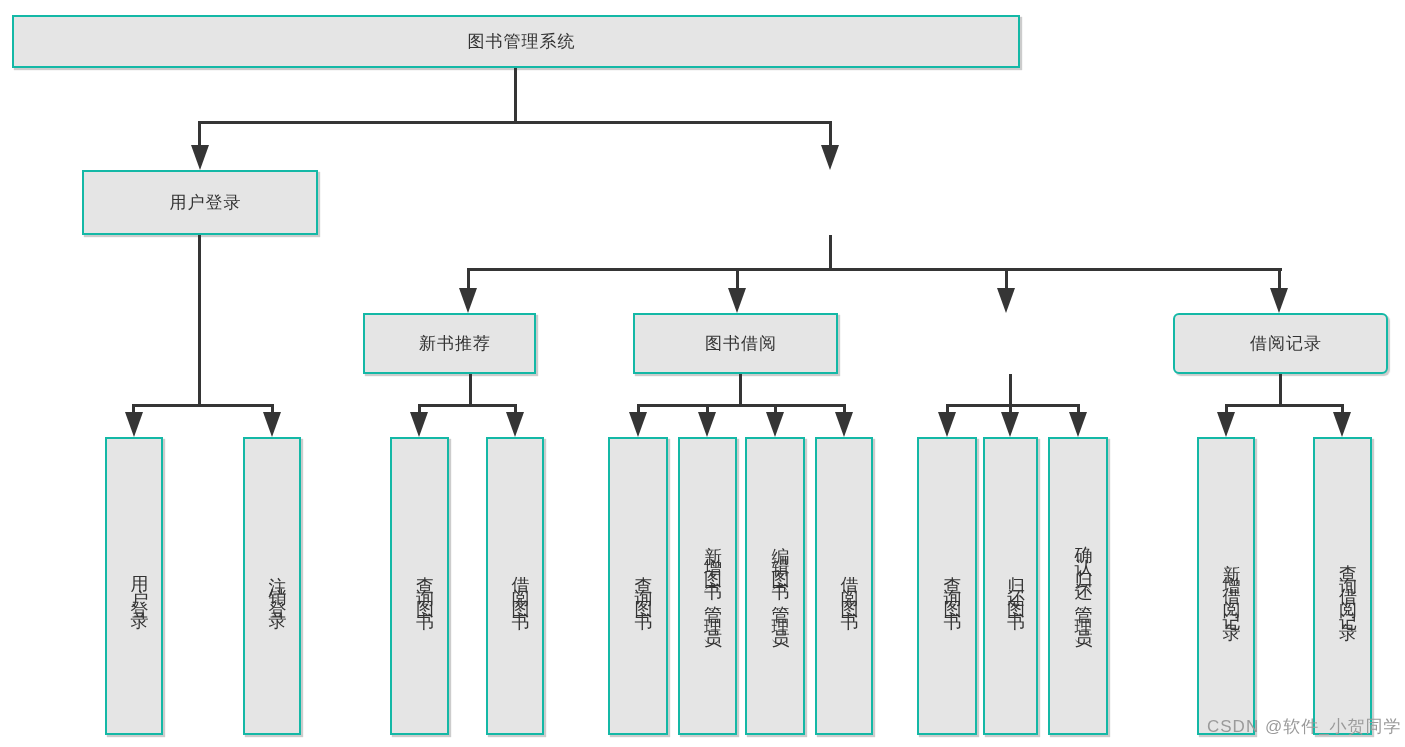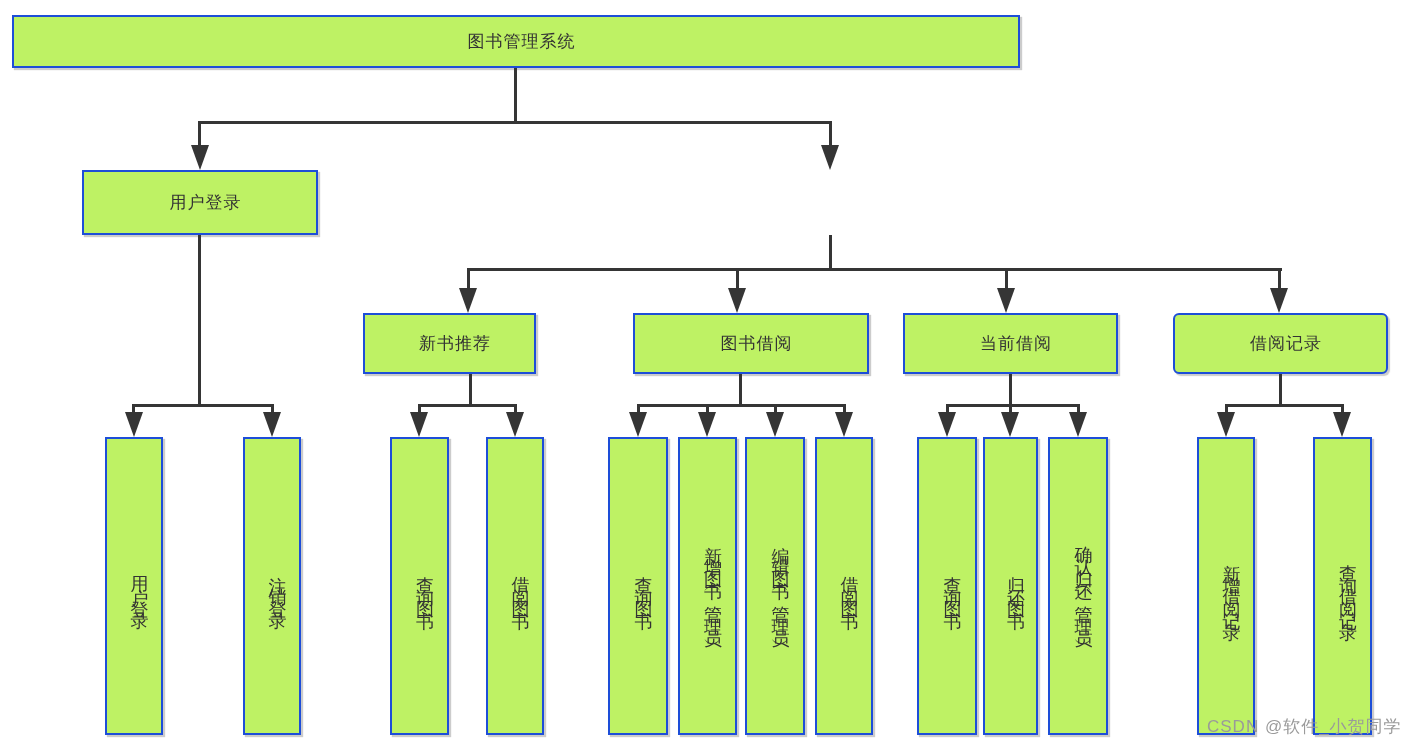--- a/index.html
+++ b/index.html
@@ -7,22 +7,22 @@
     position: relative;
     width: 1405px;
     height: 747px;
     background: #ffffff;
     font-family: "Liberation Sans", sans-serif;
     overflow: hidden;
   }
   .box {
     position: absolute;
     box-sizing: border-box;
-    background: #bef264;
-    border: 2px solid #1d4ed8;
+    background: #e5e5e5;
+    border: 2px solid #14b8a6;
     box-shadow: 2px 2px 1px rgba(110,110,110,0.35);
     display: flex;
     align-items: center;
     justify-content: center;
     color: #333333;
     padding-left: 11px;
   }
   .hbox { font-size: 17px; letter-spacing: 1px; }
   .vbox span {
     writing-mode: vertical-rl;
@@ -83,25 +83,22 @@
   <div class="line" style="left:736px; top:268px; width:3px; height:24px;"></div>
   <div class="arrow" style="left:728px; top:288px;"></div>
   <div class="line" style="left:1005px; top:268px; width:3px; height:24px;"></div>
   <div class="arrow" style="left:997px; top:288px;"></div>
   <div class="line" style="left:1278px; top:268px; width:3px; height:24px;"></div>
   <div class="arrow" style="left:1270px; top:288px;"></div>
 
   <div class="box hbox" style="left:363px; top:313px; width:173px; height:61px;">
     <span>新书推荐</span>
   </div>
-  <div class="box hbox" style="left:633px; top:313px; width:236px; height:61px;">
+  <div class="box hbox" style="left:633px; top:313px; width:205px; height:61px;">
     <span>图书借阅</span>
-  </div>
-  <div class="box hbox" style="left:903px; top:313px; width:215px; height:61px;">
-    <span>当前借阅</span>
   </div>
   <div class="box hbox" style="left:1173px; top:313px; width:215px; height:61px;border-radius:6px;">
     <span>借阅记录</span>
   </div>
 
   <div class="line" style="left:198px; top:235px; width:3px; height:172px;"></div>
   <div class="line" style="left:132px; top:404px; width:142px; height:3px;"></div>
   <div class="line" style="left:132px; top:404px; width:3px; height:14px;"></div>
   <div class="arrow" style="left:125px; top:412px;"></div>
   <div class="line" style="left:271px; top:404px; width:3px; height:14px;"></div>

